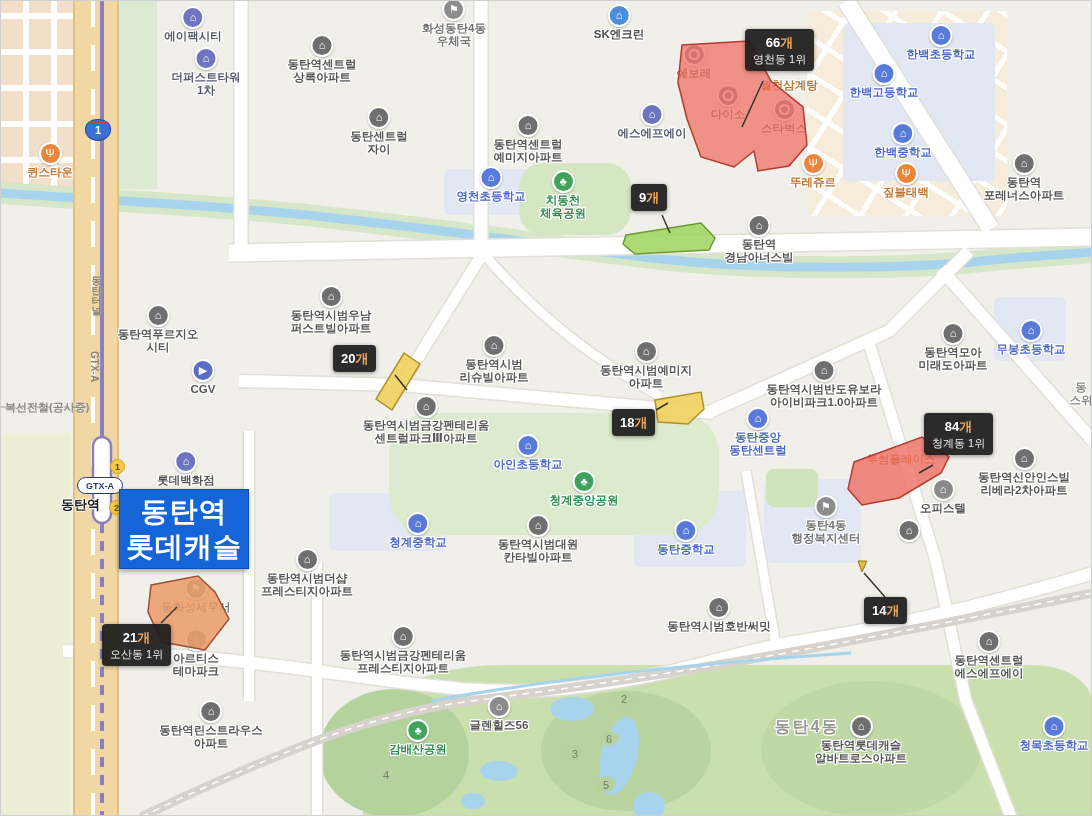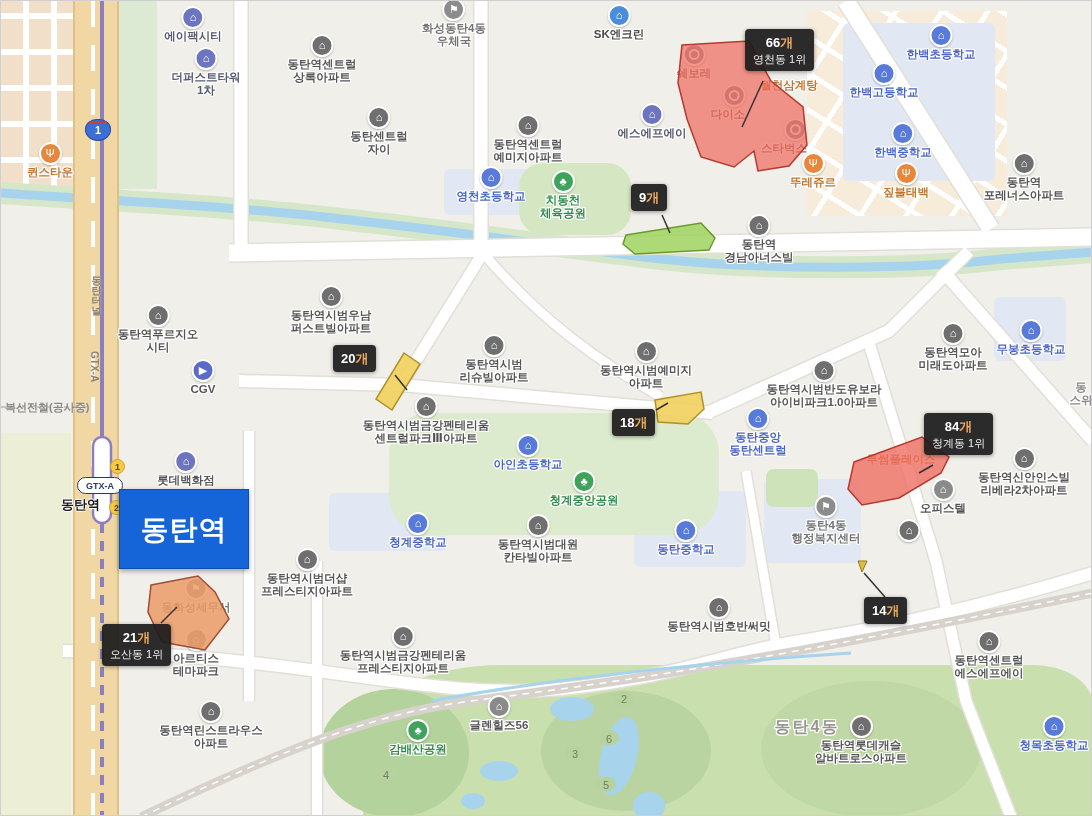--- a/index.html
+++ b/index.html
@@ -186,24 +186,24 @@
         </div></div>
       <div class="poi" style="left: 618px; top: 3px;"><div class="mapicon ic-gas">⌂</div><div class="ptxt t-gas">
           <div>SK엔크린</div>
         </div></div>
       <div class="poi" style="left: 651px; top: 102px;"><div class="mapicon ic-company">⌂</div><div class="ptxt t-company">
           <div>에스에프에이</div>
         </div></div>
       <div class="poi" style="left: 693px; top: 42px; z-index: 2;"><div class="mapicon ic-store"></div><div class="ptxt t-store">
           <div>쉐보레</div>
         </div></div>
-      <div class="poi" style="left: 727px; top: 83px; z-index: 2; text-align: right;"><div class="mapicon ic-store"></div><div class="ptxt t-store">
+      <div class="poi" style="left: 727px; top: 83px; z-index: 2;"><div class="mapicon ic-store"></div><div class="ptxt t-store">
           <div>다이소</div>
         </div></div>
-      <div class="poi" style="left: 783px; top: 117px; z-index: 2; text-align: right;"><div class="mapicon ic-store"></div><div class="ptxt t-store">
+      <div class="poi" style="left: 783px; top: 97px; z-index: 2;"><div class="mapicon ic-store"></div><div class="ptxt t-store">
           <div>스타벅스</div>
         </div></div>
       <div class="poi orange textonly" style="left: 744px; top: 84px; z-index: 2; margin-left: 44px;">
         <div class="ptxt">
           <div>월천삼계탕</div>
         </div>
       </div>
       <div class="poi" style="left: 812px; top: 151px;"><div class="mapicon ic-restaurant">Ψ</div><div class="ptxt t-restaurant">
           <div>뚜레쥬르</div>
         </div></div>
@@ -382,20 +382,21 @@
   <div class="vert" style="left:88px;top:268px;">동탄터널</div>
   <div class="vert" style="left:88px;top:350px;">GTX-A</div>
   <div class="construction">복선전철(공사중)</div>
   <div class="badge" style="left:109px;top:458px;">1</div>
   <div class="gtx-oval">GTX-A</div>
   <div class="station-name">동탄역</div>
   <div class="badge" style="left:108px;top:499px;">2</div>
 
   <div class="main-overlay">
     <div>동탄역</div>
+    <div>롯데캐슬</div>
   </div>
 
 <div class="tooltip" style="left: 744px; top: 28px;">
       <div><span>66</span><span class="sfx">개</span></div>
       <div class="rank">영천동 1위</div>
     </div>
     <div class="tooltip" style="left: 630px; top: 183px;">
       <div><span>9</span><span class="sfx">개</span></div>
     </div>
     <div class="tooltip" style="left: 332px; top: 344px;">

